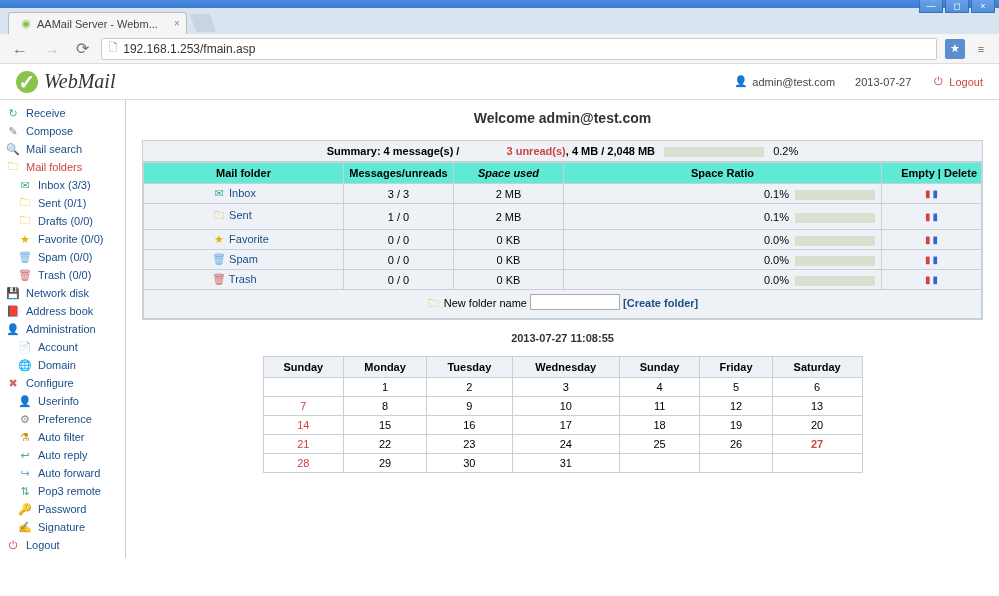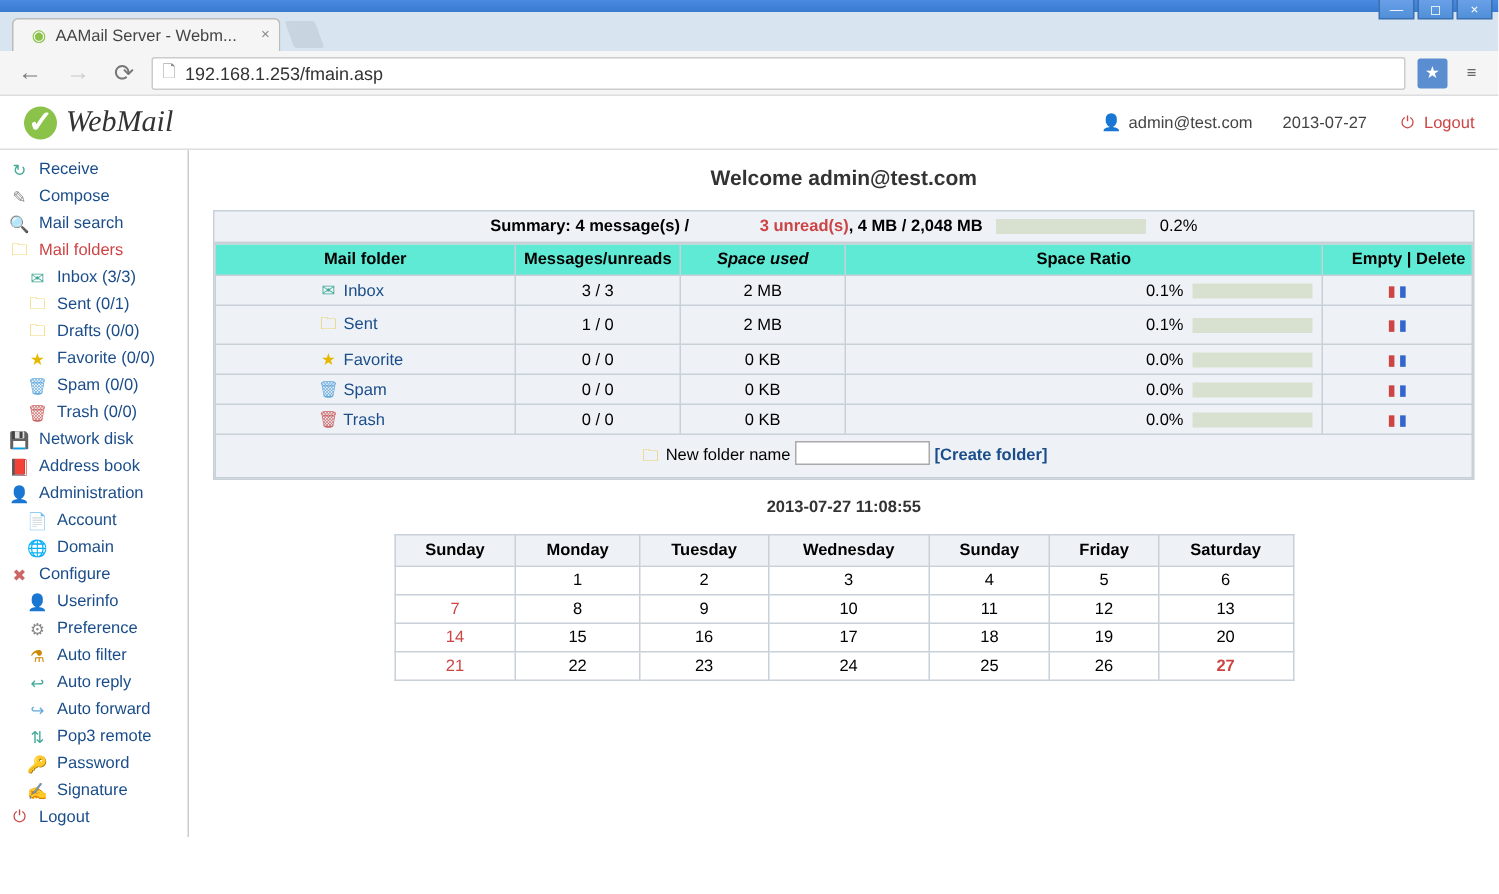--- a/index.html
+++ b/index.html
@@ -372,16 +372,25 @@
           </tr>
           <tr>
             <td class="sunday">21</td>
             <td>22</td>
             <td>23</td>
             <td>24</td>
             <td>25</td>
             <td>26</td>
             <td class="today">27</td>
           </tr>
+          <tr>
+            <td class="sunday">28</td>
+            <td>29</td>
+            <td>30</td>
+            <td>31</td>
+            <td></td>
+            <td></td>
+            <td></td>
+          </tr>
         </tbody>
     </table>
   </div>
 </div>
 
 </body></html>

